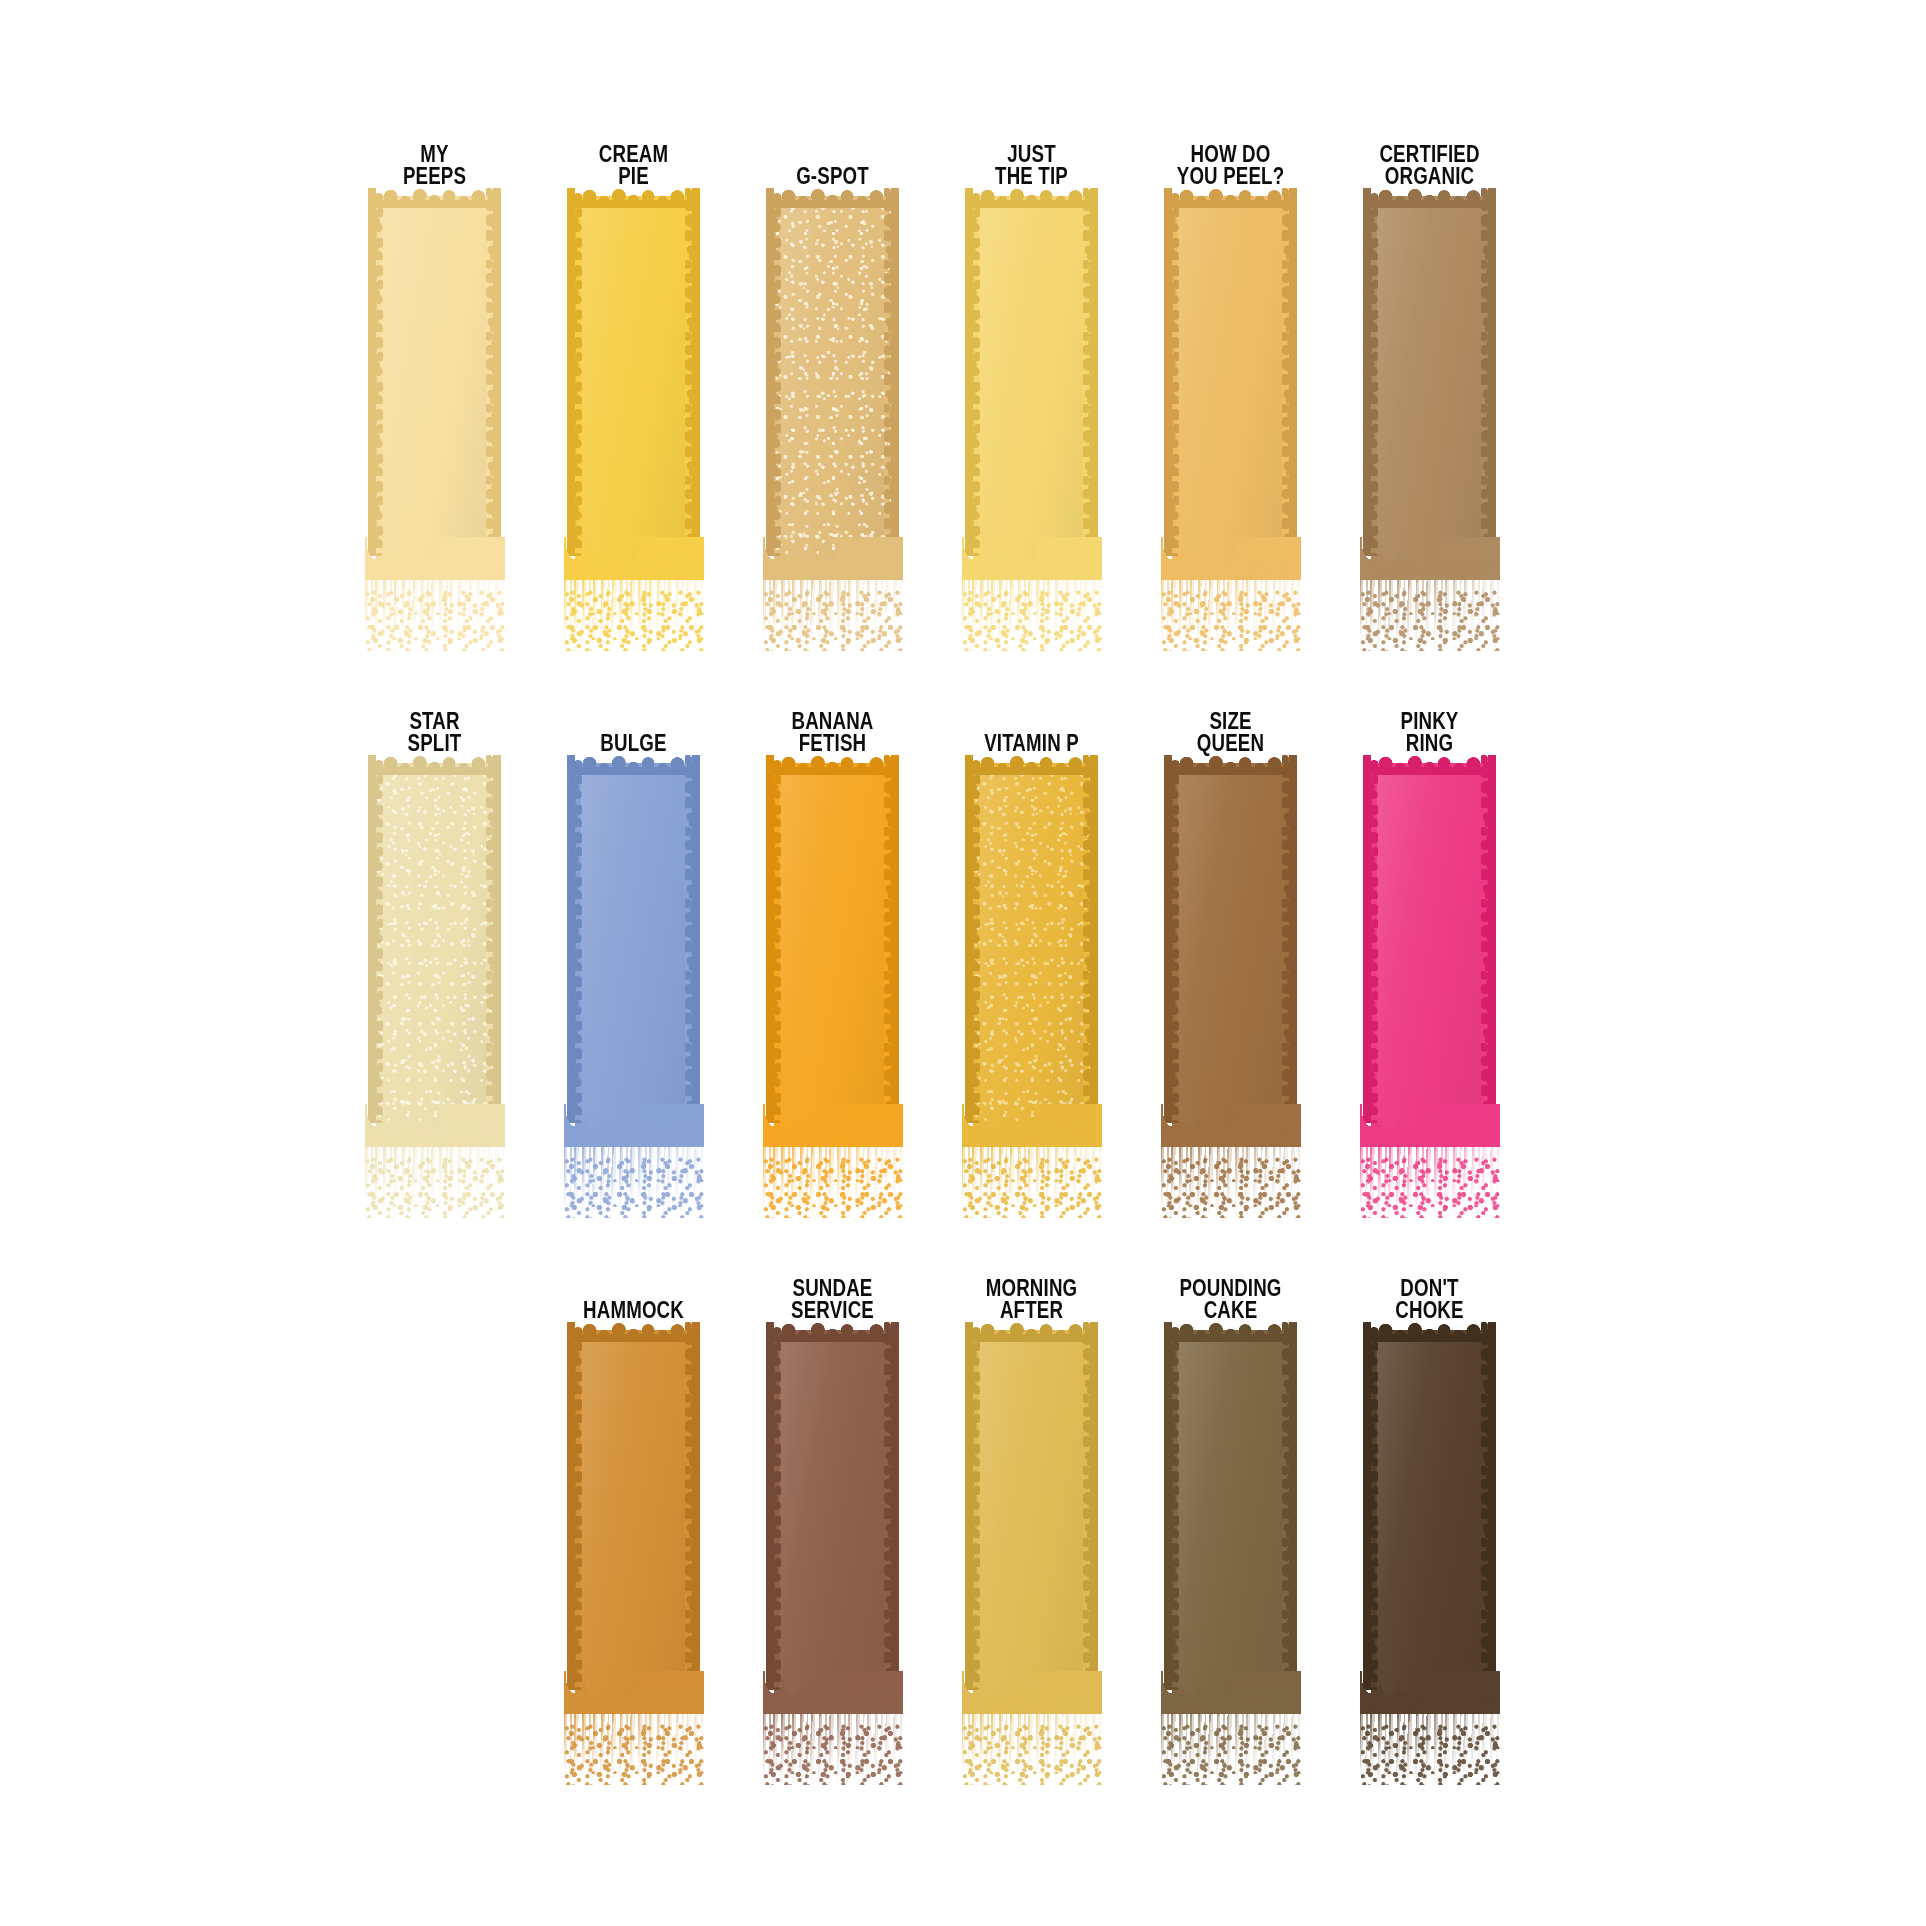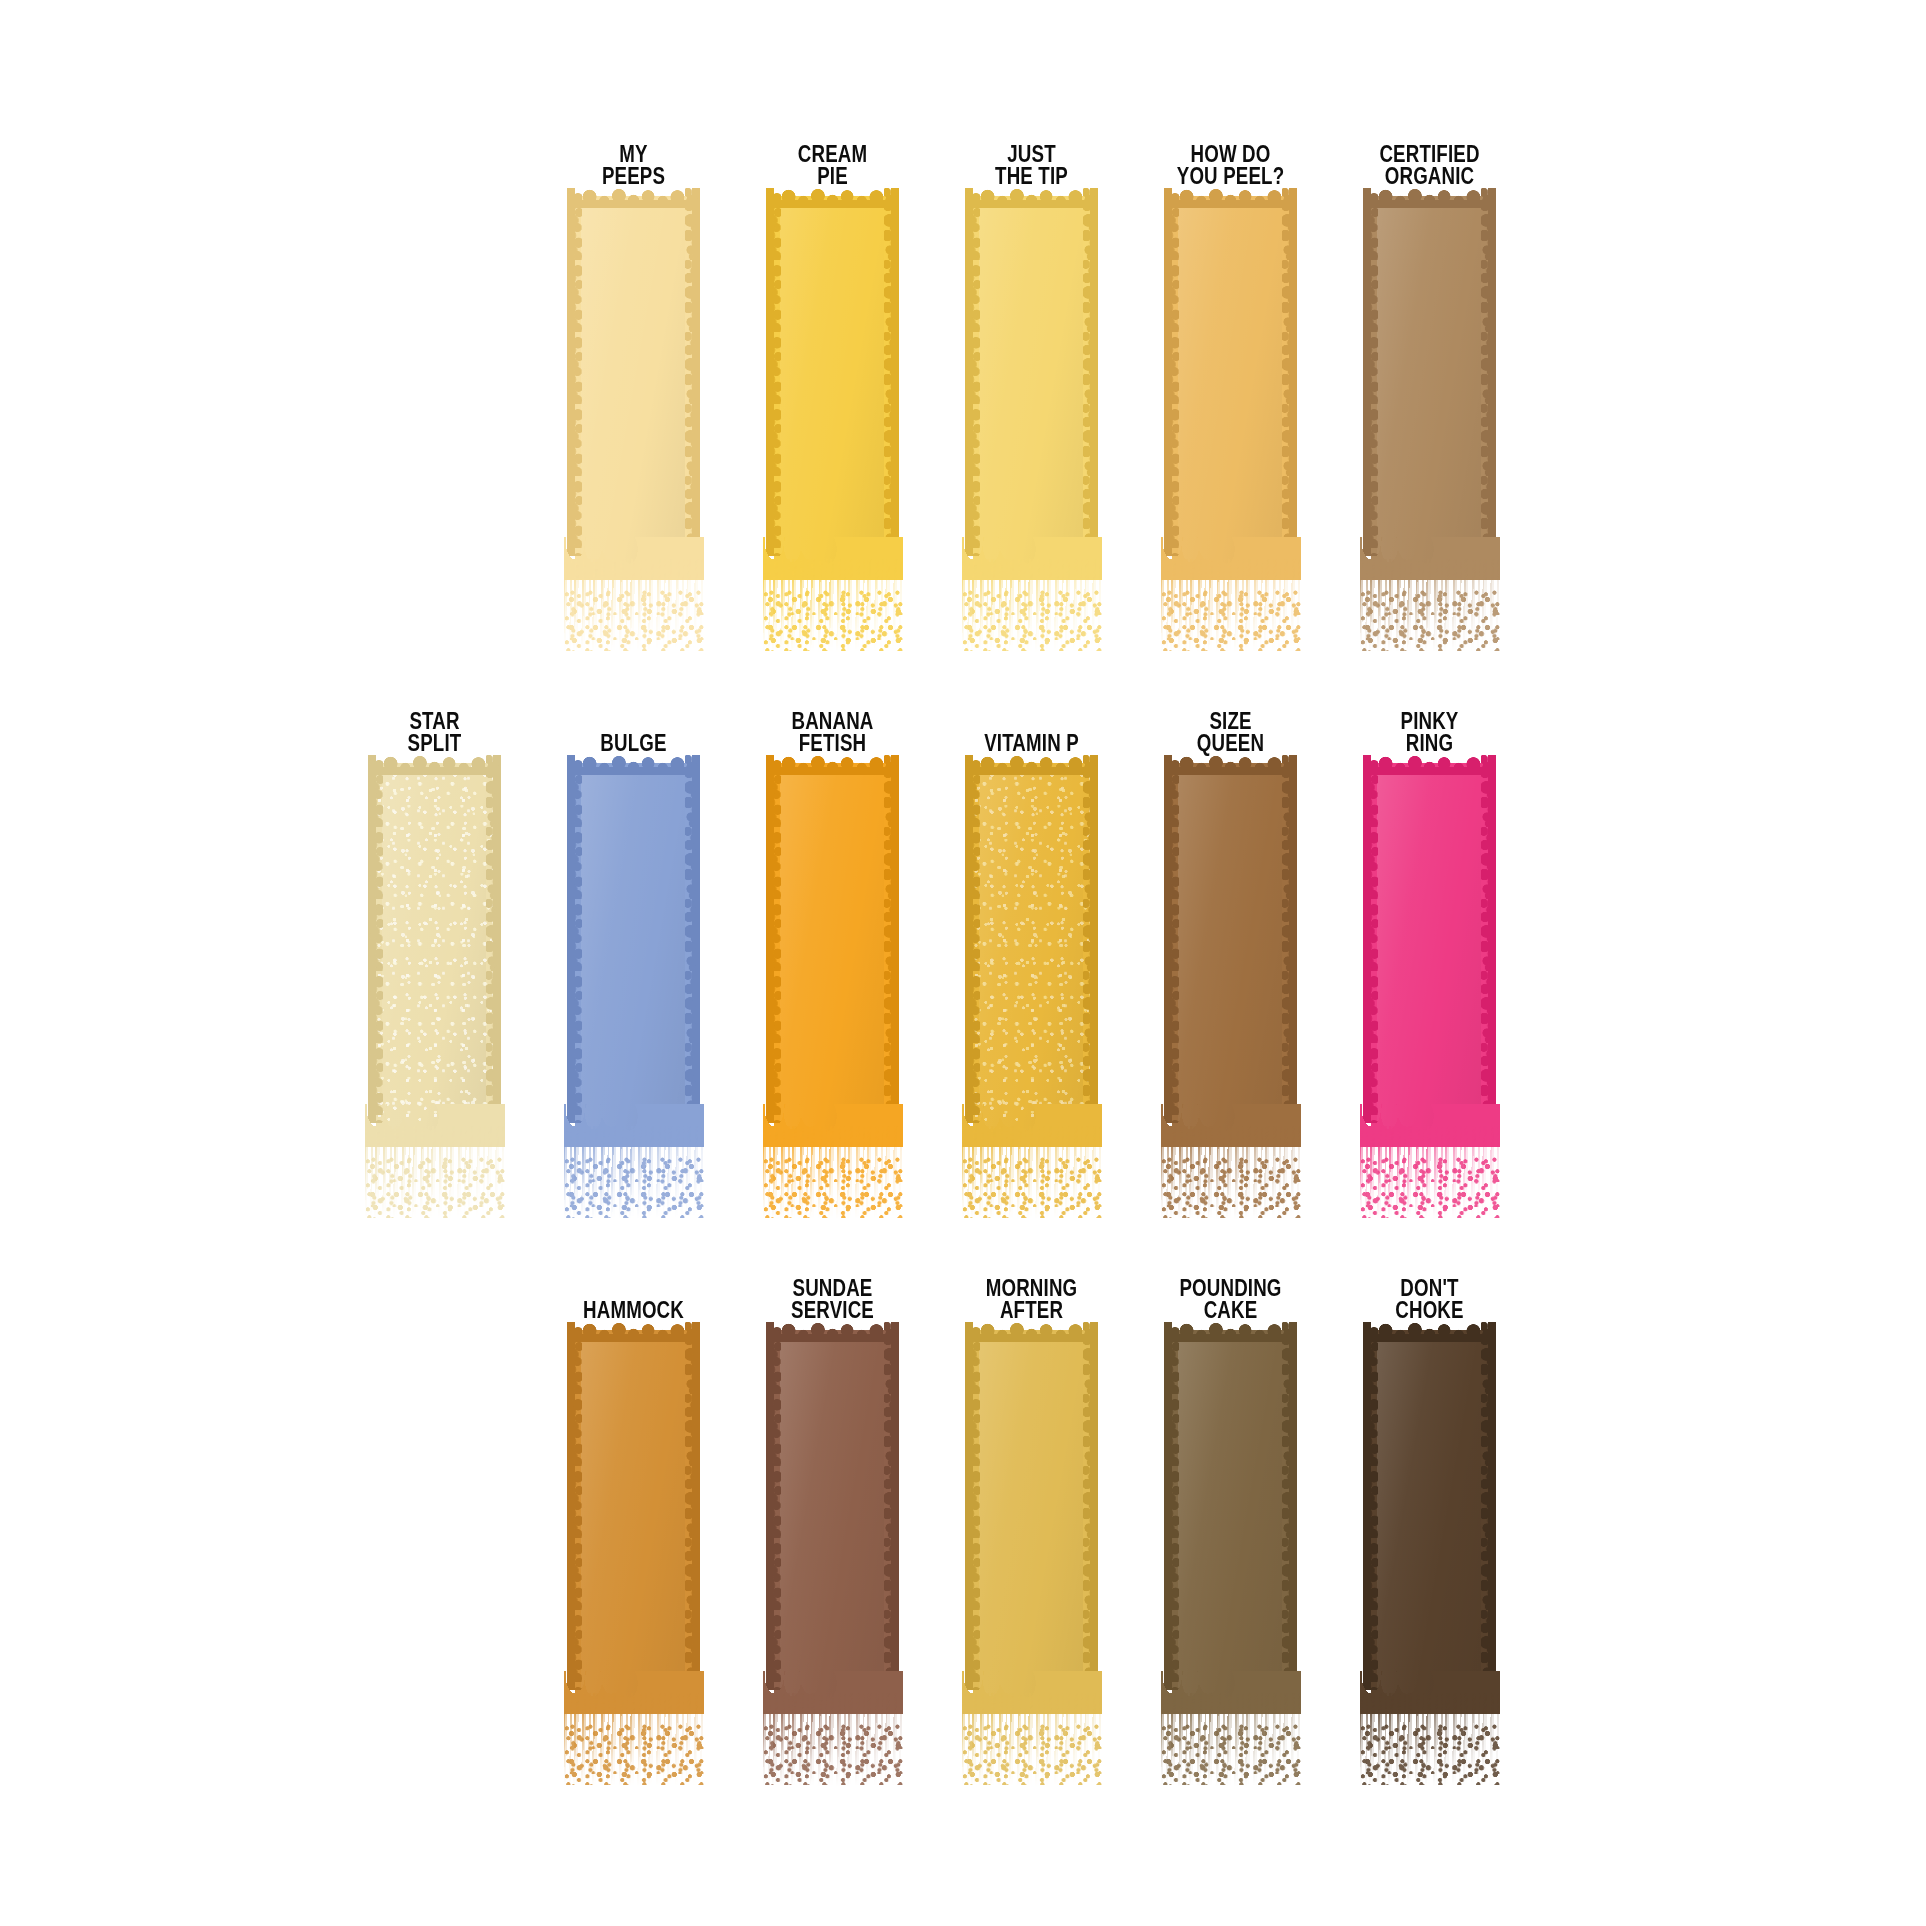--- a/index.html
+++ b/index.html
@@ -354,20 +354,38 @@
             </div>
             <div class="tail">
               <div class="b1 band"></div>
               <div class="comb"></div>
               <div class="flecks"></div>
             </div>
           </div>
         </div>
         <div class="cell">
           <div class="label" style="color: rgb(13, 13, 13);">
+            <span class="ln">G-SPOT</span>
+          </div>
+          <div class="swatch-wrap" style="--body: #E2BE7C; --rim: #CBA35F; --shimmer: 0.85;">
+            <div class="swatch">
+              <div class="core"></div>
+              <div class="shimmer"></div>
+              <div class="rim"></div>
+              <div class="cap"></div>
+            </div>
+            <div class="tail">
+              <div class="b1 band"></div>
+              <div class="comb"></div>
+              <div class="flecks"></div>
+            </div>
+          </div>
+        </div>
+        <div class="cell">
+          <div class="label" style="color: rgb(13, 13, 13);">
             <span class="ln">JUST</span>
             <span class="ln">THE TIP</span>
           </div>
           <div class="swatch-wrap" style="--body: #F5D771; --rim: #DEBA4C; --shimmer: 0;">
             <div class="swatch">
               <div class="core"></div>
               <div class="shimmer"></div>
               <div class="rim"></div>
               <div class="cap"></div>
             </div>

